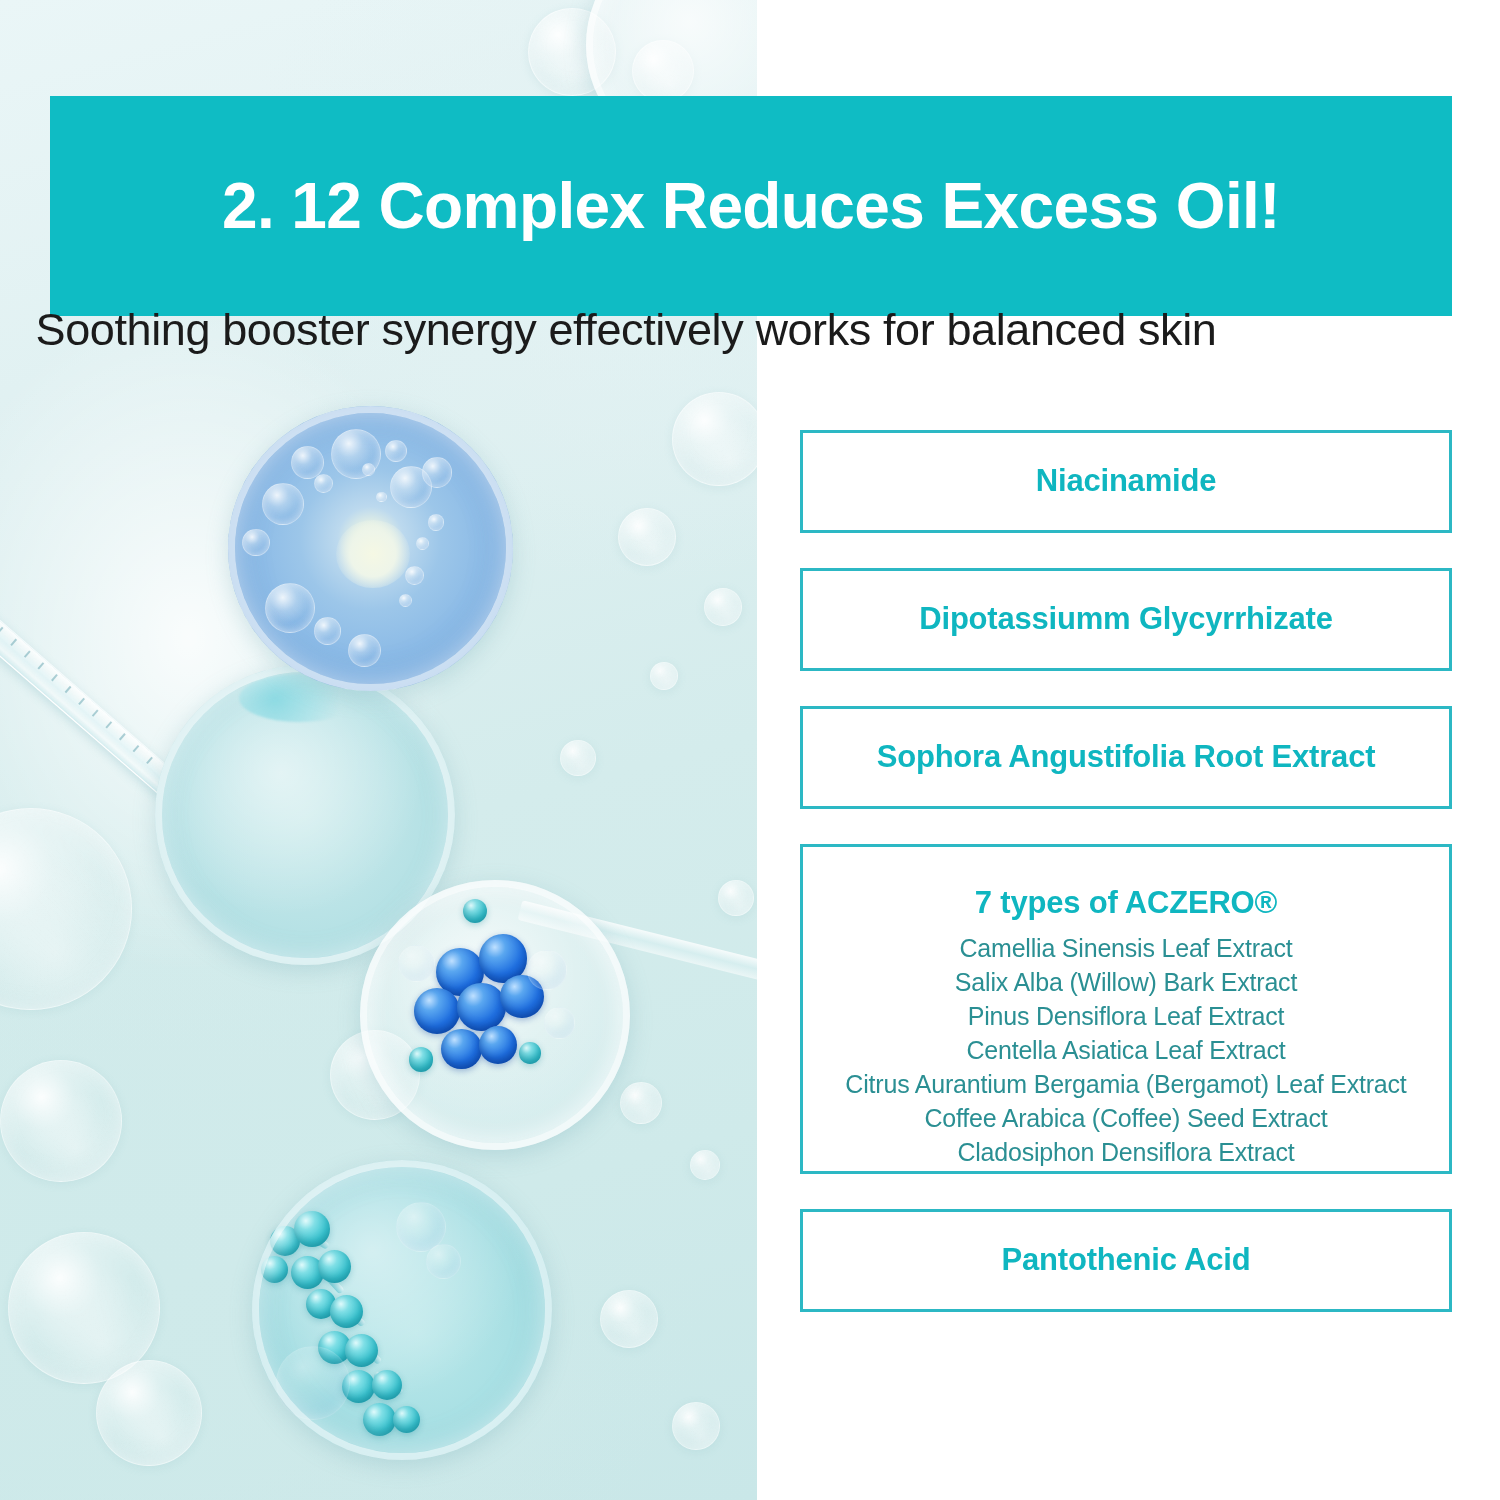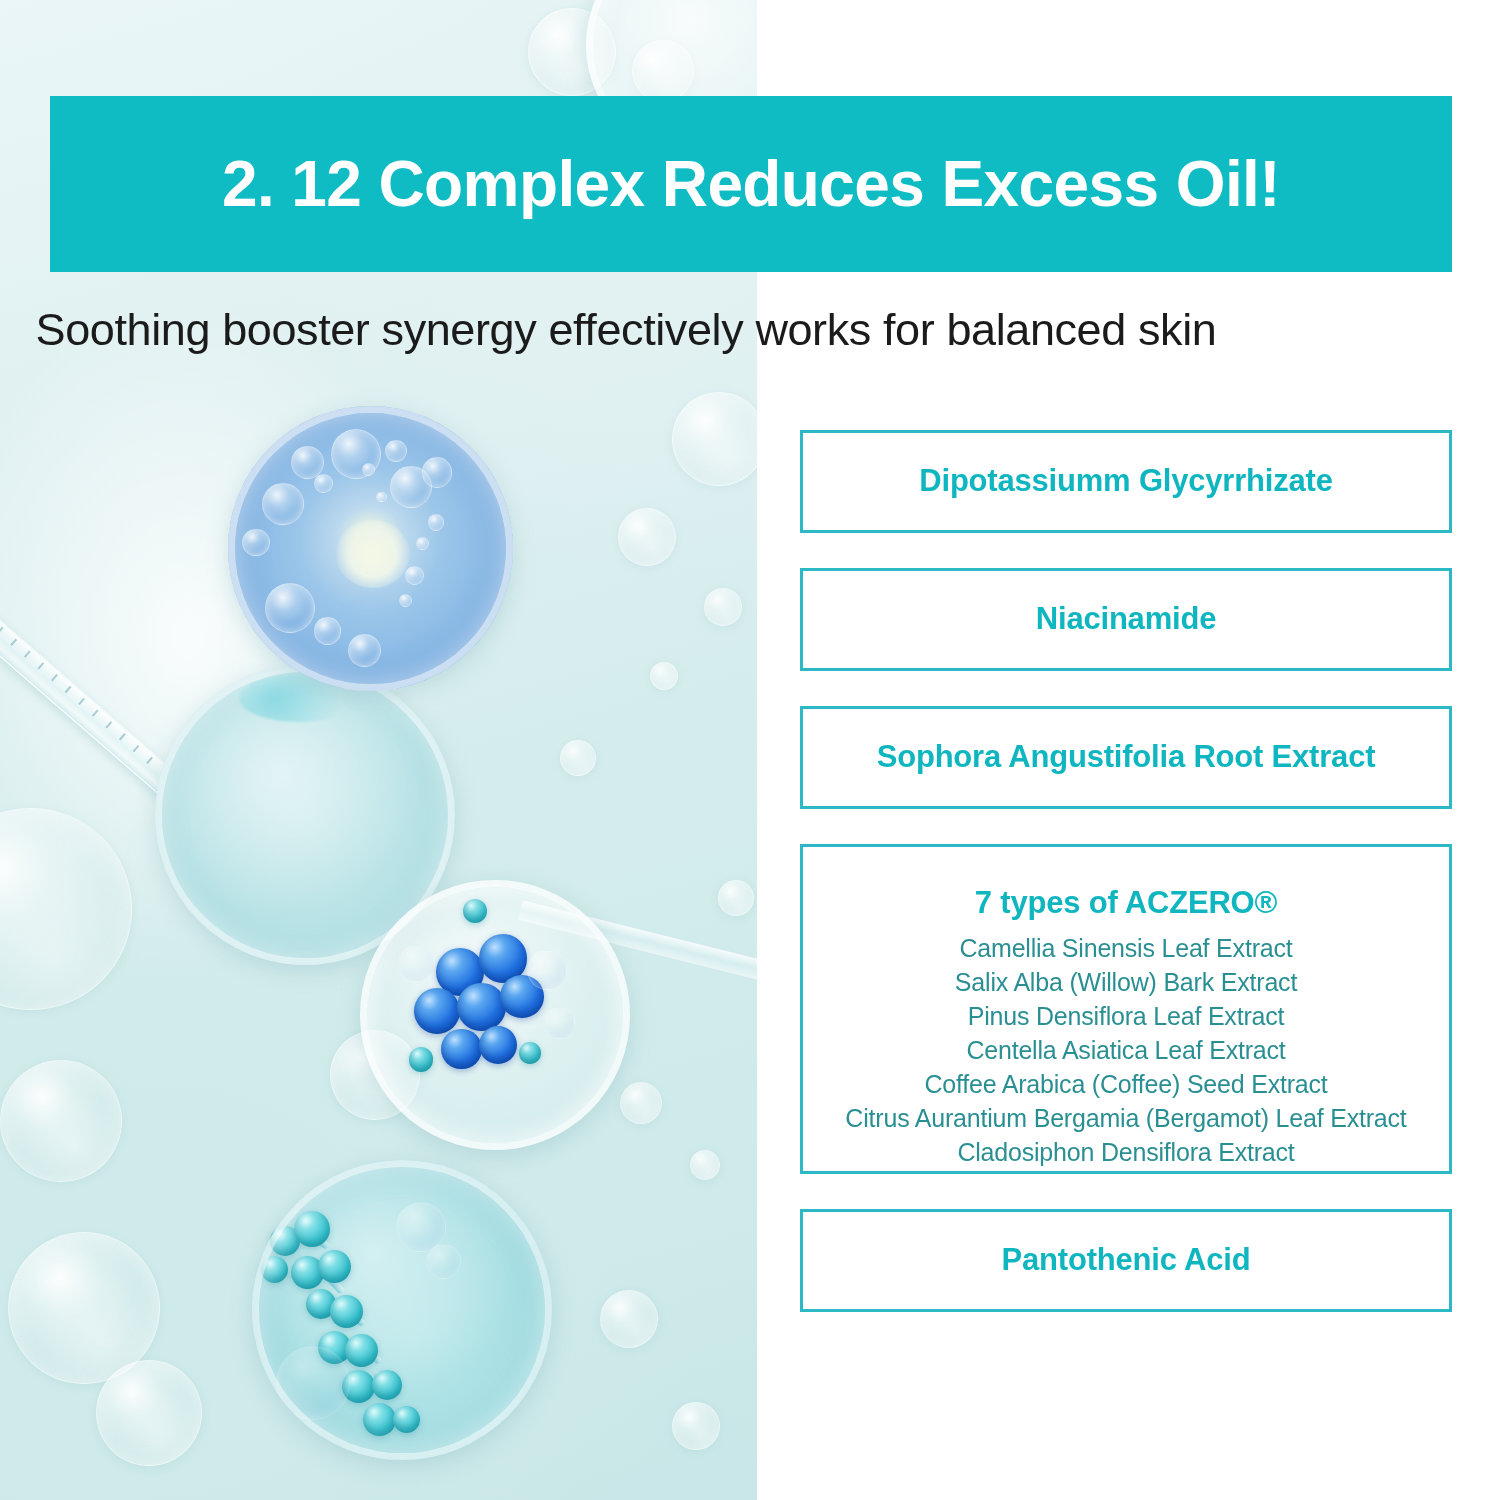--- a/index.html
+++ b/index.html
@@ -193,21 +193,21 @@
     transform: rotate(14deg);
     transform-origin: 0 50%;
     background: linear-gradient(180deg, rgba(255,255,255,0.8), rgba(222,243,246,0.35), rgba(255,255,255,0.55));
     border-radius: 3px;
   }
 
   
   #header-banner {
     position: absolute;
     left: 50px; top: 96px;
-    width: 1402px; height: 176px;
+    width: 1402px; height: 220px;
     background: #0fbcc4;
     display: flex;
     align-items: center;
     justify-content: center;
     z-index: 10;
   }
   #header-title {
     color: #ffffff;
     font-size: 64px;
     font-weight: bold;
@@ -396,39 +396,39 @@
 
 <div id="header-banner">
   <div id="header-title">2. 12 Complex Reduces Excess Oil!</div>
 </div>
 
 <div id="subtitle">Soothing booster synergy effectively works for balanced skin</div>
 
 <div id="ingredient-list">
 
   <div class="ing-box simple">
+    <div class="ing-title">Niacinamide</div>
+  </div>
+
+  <div class="ing-box simple">
     <div class="ing-title">Dipotassiumm Glycyrrhizate</div>
-  </div>
-
-  <div class="ing-box simple">
-    <div class="ing-title">Niacinamide</div>
   </div>
 
   <div class="ing-box simple">
     <div class="ing-title">Sophora Angustifolia Root Extract</div>
   </div>
 
   <div class="ing-box group">
     <div class="group-heading">7 types of ACZERO®</div>
     <div class="group-item">Camellia Sinensis Leaf Extract</div>
     <div class="group-item">Salix Alba (Willow) Bark Extract</div>
     <div class="group-item">Pinus Densiflora Leaf Extract</div>
     <div class="group-item">Centella Asiatica Leaf Extract</div>
+    <div class="group-item">Citrus Aurantium Bergamia (Bergamot) Leaf Extract</div>
     <div class="group-item">Coffee Arabica (Coffee) Seed Extract</div>
-    <div class="group-item">Citrus Aurantium Bergamia (Bergamot) Leaf Extract</div>
     <div class="group-item">Cladosiphon Densiflora Extract</div>
   </div>
 
   <div class="ing-box simple">
     <div class="ing-title">Pantothenic Acid</div>
   </div>
 
 
 </div>
 

